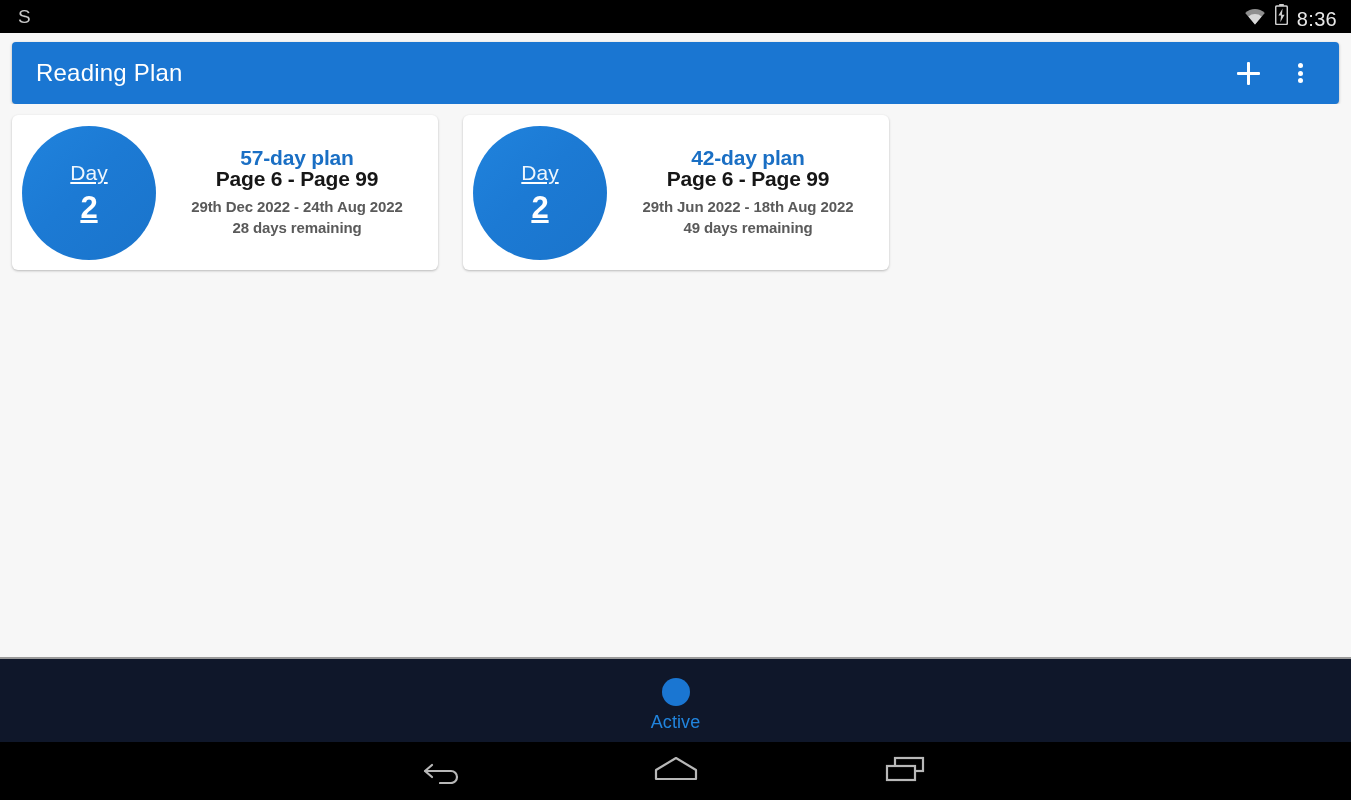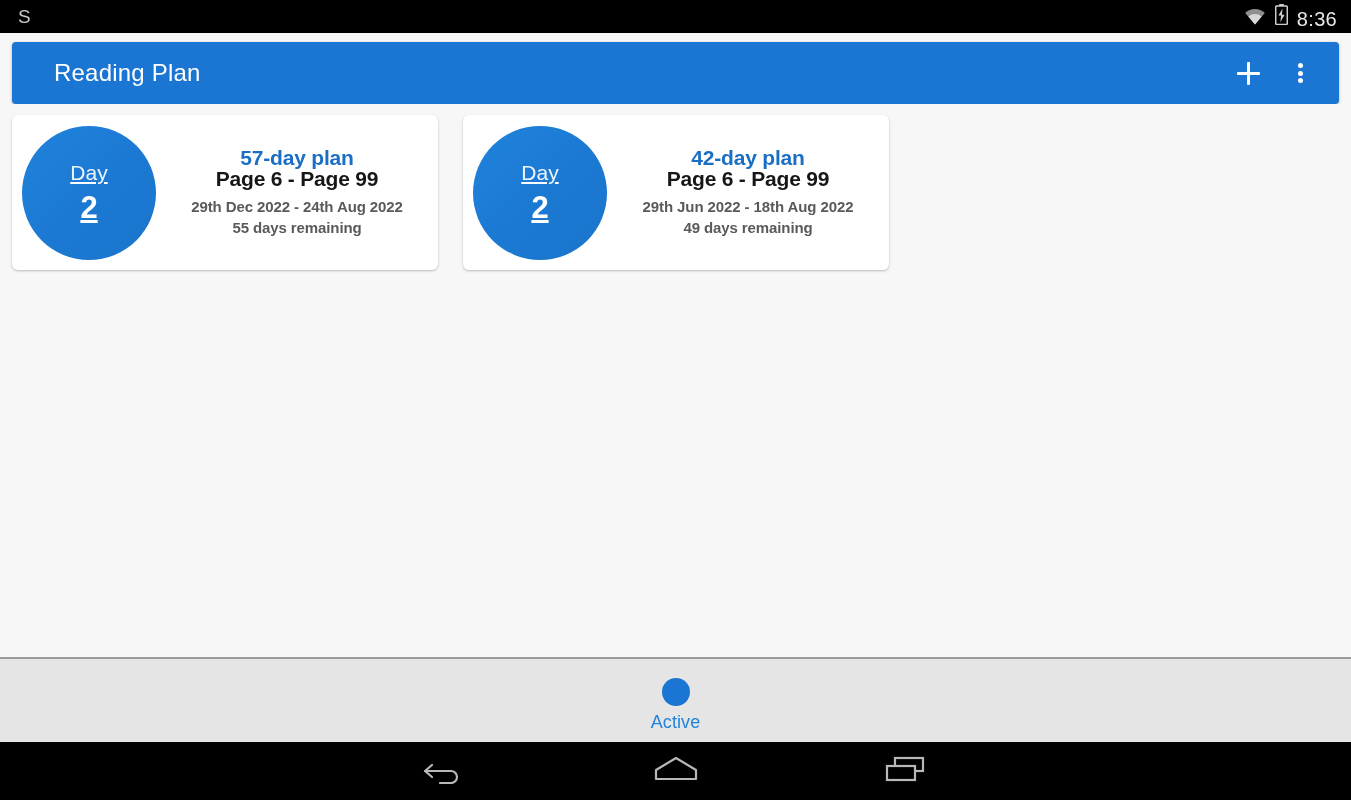--- a/index.html
+++ b/index.html
@@ -62,21 +62,21 @@
     border-radius: 4px;
     display: flex;
     align-items: center;
     box-shadow: 0 1px 3px rgba(0,0,0,0.28);
   }
   #app-bar-title {
     color: #ffffff;
     font-size: 24px;
     font-weight: 400;
     letter-spacing: 0.2px;
-    margin-left: 42px;
+    margin-left: 24px;
     flex: 1;
   }
   #app-bar-actions {
     display: flex;
     align-items: center;
     gap: 6px;
     margin-right: 16px;
   }
   .appbar-icon-btn {
     width: 46px;
@@ -192,21 +192,21 @@
     letter-spacing: -0.1px;
   }
 
   
   #bottom-nav {
     position: absolute;
     top: 657px;
     left: 0;
     width: 1351px;
     height: 85px;
-    background: #e5e5e5;
+    background: #0f172a;
     border-top: 2px solid #9a9a9a;
     display: flex;
     align-items: center;
     justify-content: center;
     gap: 0;
   }
   .nav-item {
     width: 224px;
     height: 100%;
     display: flex;
@@ -329,21 +329,21 @@
 
       <div class="plan-card">
         <div class="day-badge">
           <span class="day-badge-label">Day</span>
           <span class="day-badge-number">2</span>
         </div>
         <div class="card-text">
           <div class="plan-title">57-day plan</div>
           <div class="plan-pages">Page 6 - Page 99</div>
           <div class="plan-dates">29th Dec 2022 - 24th Aug 2022</div>
-          <div class="plan-remaining">55 days remaining</div>
+          <div class="plan-remaining">28 days remaining</div>
         </div>
       </div>
 
       <div class="plan-card">
         <div class="day-badge">
           <span class="day-badge-label">Day</span>
           <span class="day-badge-number">2</span>
         </div>
         <div class="card-text">
           <div class="plan-title">42-day plan</div>

